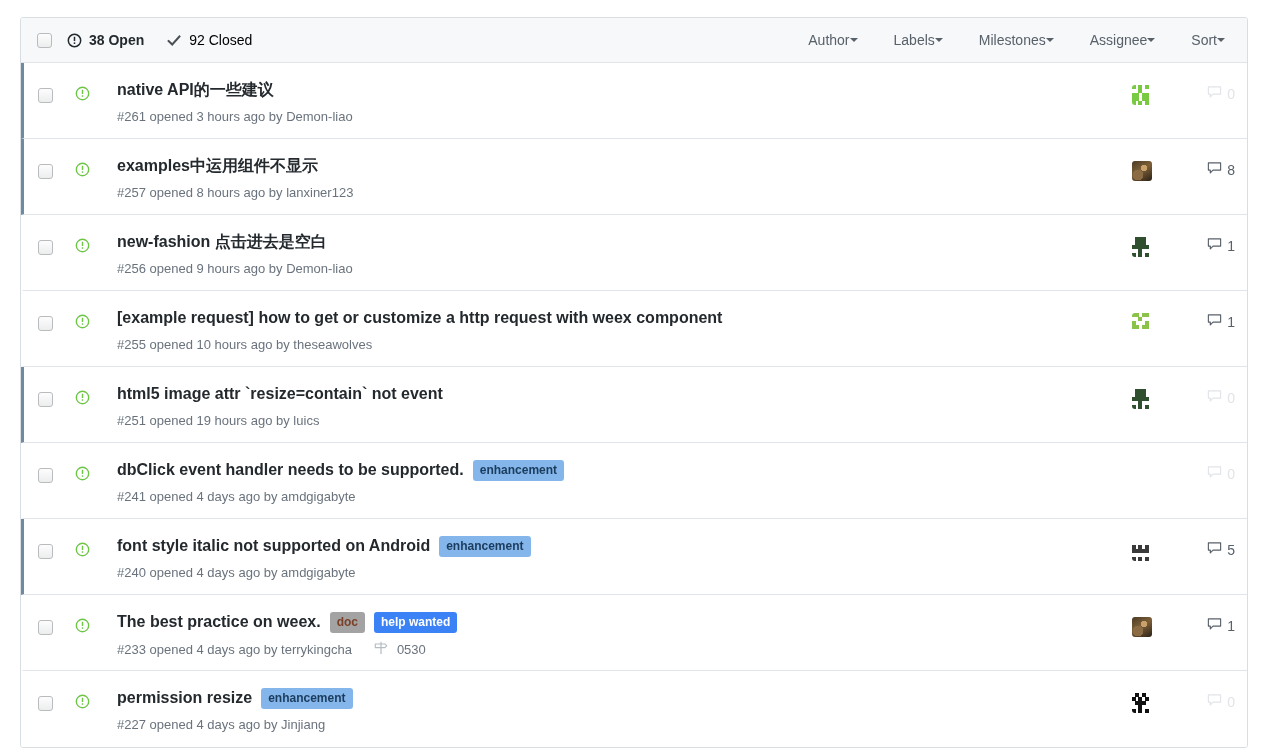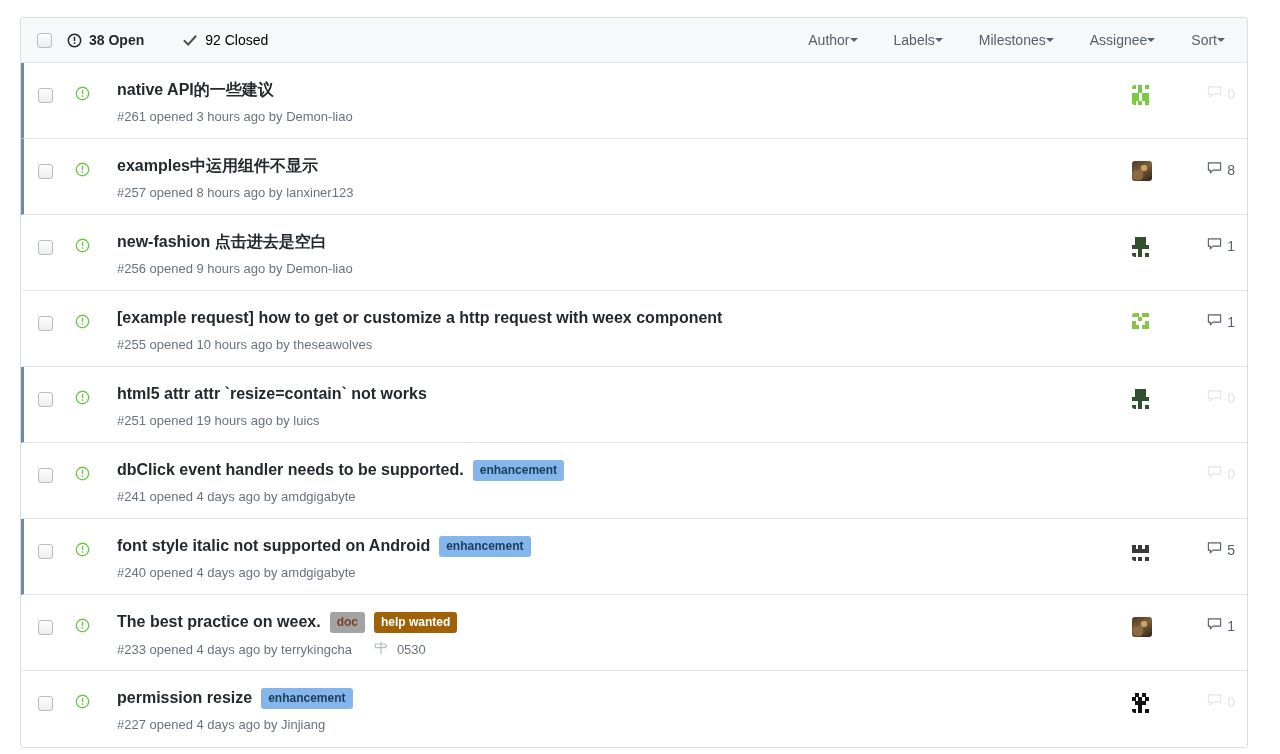--- a/index.html
+++ b/index.html
@@ -47,21 +47,21 @@
     border: 1px solid #b9bcbf;
     border-radius: 3px;
     background: linear-gradient(#fdfdfd, #eceded);
     display: block;
     cursor: pointer;
   }
 
   .states {
     display: flex;
     align-items: center;
-    gap: 38px;
+    gap: 22px;
     font-size: 14px;
   }
 
   .state-link {
     display: flex;
     align-items: center;
     gap: 7px;
     cursor: pointer;
     white-space: nowrap;
   }
@@ -404,21 +404,21 @@
           <span class="ico">
             <svg width="15" height="15" viewBox="0 0 16 16" aria-hidden="true">
               <circle cx="8" cy="8" r="6.6" fill="none" stroke="#6cc644" stroke-width="1.5"></circle>
               <rect x="7.25" y="4" width="1.5" height="4.5" fill="#6cc644"></rect>
               <rect x="7.25" y="9.9" width="1.5" height="1.6" fill="#6cc644"></rect>
             </svg>
           </span>
         </div>
         <div class="row-main">
           <div class="issue-title-line">
-            <a class="issue-title">html5 attr attr `resize=contain` not works</a>
+            <a class="issue-title">html5 image attr `resize=contain` not event</a>
           </div>
           <div class="issue-meta">
             <span>#251 opened 19 hours ago by luics</span>
           </div>
         </div>
         <div class="row-avatar-cell">
           <span class="avatar" style="background:linear-gradient(#2f4f2f,#2f4f2f) 20% 0%/20% 20% no-repeat,linear-gradient(#2f4f2f,#2f4f2f) 60% 0%/20% 20% no-repeat,linear-gradient(#2f4f2f,#2f4f2f) 40% 0%/20% 20% no-repeat,linear-gradient(#2f4f2f,#2f4f2f) 40% 0%/20% 20% no-repeat,linear-gradient(#2f4f2f,#2f4f2f) 20% 25%/20% 20% no-repeat,linear-gradient(#2f4f2f,#2f4f2f) 60% 25%/20% 20% no-repeat,linear-gradient(#2f4f2f,#2f4f2f) 40% 25%/20% 20% no-repeat,linear-gradient(#2f4f2f,#2f4f2f) 40% 25%/20% 20% no-repeat,linear-gradient(#2f4f2f,#2f4f2f) 0% 50%/20% 20% no-repeat,linear-gradient(#2f4f2f,#2f4f2f) 80% 50%/20% 20% no-repeat,linear-gradient(#2f4f2f,#2f4f2f) 20% 50%/20% 20% no-repeat,linear-gradient(#2f4f2f,#2f4f2f) 60% 50%/20% 20% no-repeat,linear-gradient(#2f4f2f,#2f4f2f) 40% 50%/20% 20% no-repeat,linear-gradient(#2f4f2f,#2f4f2f) 40% 50%/20% 20% no-repeat,linear-gradient(#2f4f2f,#2f4f2f) 40% 75%/20% 20% no-repeat,linear-gradient(#2f4f2f,#2f4f2f) 40% 75%/20% 20% no-repeat,linear-gradient(#2f4f2f,#2f4f2f) 0% 100%/20% 20% no-repeat,linear-gradient(#2f4f2f,#2f4f2f) 80% 100%/20% 20% no-repeat,linear-gradient(#2f4f2f,#2f4f2f) 40% 100%/20% 20% no-repeat,linear-gradient(#2f4f2f,#2f4f2f) 40% 100%/20% 20% no-repeat,linear-gradient(#ffffff,#ffffff);"></span>
         </div>
         <div class="row-comments-cell zero">
           <span><svg width="15" height="14" viewBox="0 0 16 16" aria-hidden="true">
@@ -501,21 +501,21 @@
               <circle cx="8" cy="8" r="6.6" fill="none" stroke="#6cc644" stroke-width="1.5"></circle>
               <rect x="7.25" y="4" width="1.5" height="4.5" fill="#6cc644"></rect>
               <rect x="7.25" y="9.9" width="1.5" height="1.6" fill="#6cc644"></rect>
             </svg>
           </span>
         </div>
         <div class="row-main">
           <div class="issue-title-line">
             <a class="issue-title">The best practice on weex.</a>
             <span class="label" style="background:#a3a3a3;color:#7a4128;">doc</span>
-            <span class="label" style="background:#a16207;color:#ffffff;">help wanted</span>
+            <span class="label" style="background:#3b82f6;color:#ffffff;">help wanted</span>
           </div>
           <div class="issue-meta">
             <span>#233 opened 4 days ago by terrykingcha</span>
             <span class="milestone-chip">
               <span><svg width="14" height="14" viewBox="0 0 16 16" aria-hidden="true">
                   <rect x="7.3" y="1" width="1.4" height="14" fill="#b5bcc2"></rect>
                   <path d="M1.5 3.4h11l2 2.1-2 2.1h-11z" fill="none" stroke="#b5bcc2" stroke-width="1.3" stroke-linejoin="round"></path>
                 </svg></span>
               <span>0530</span>
             </span>

